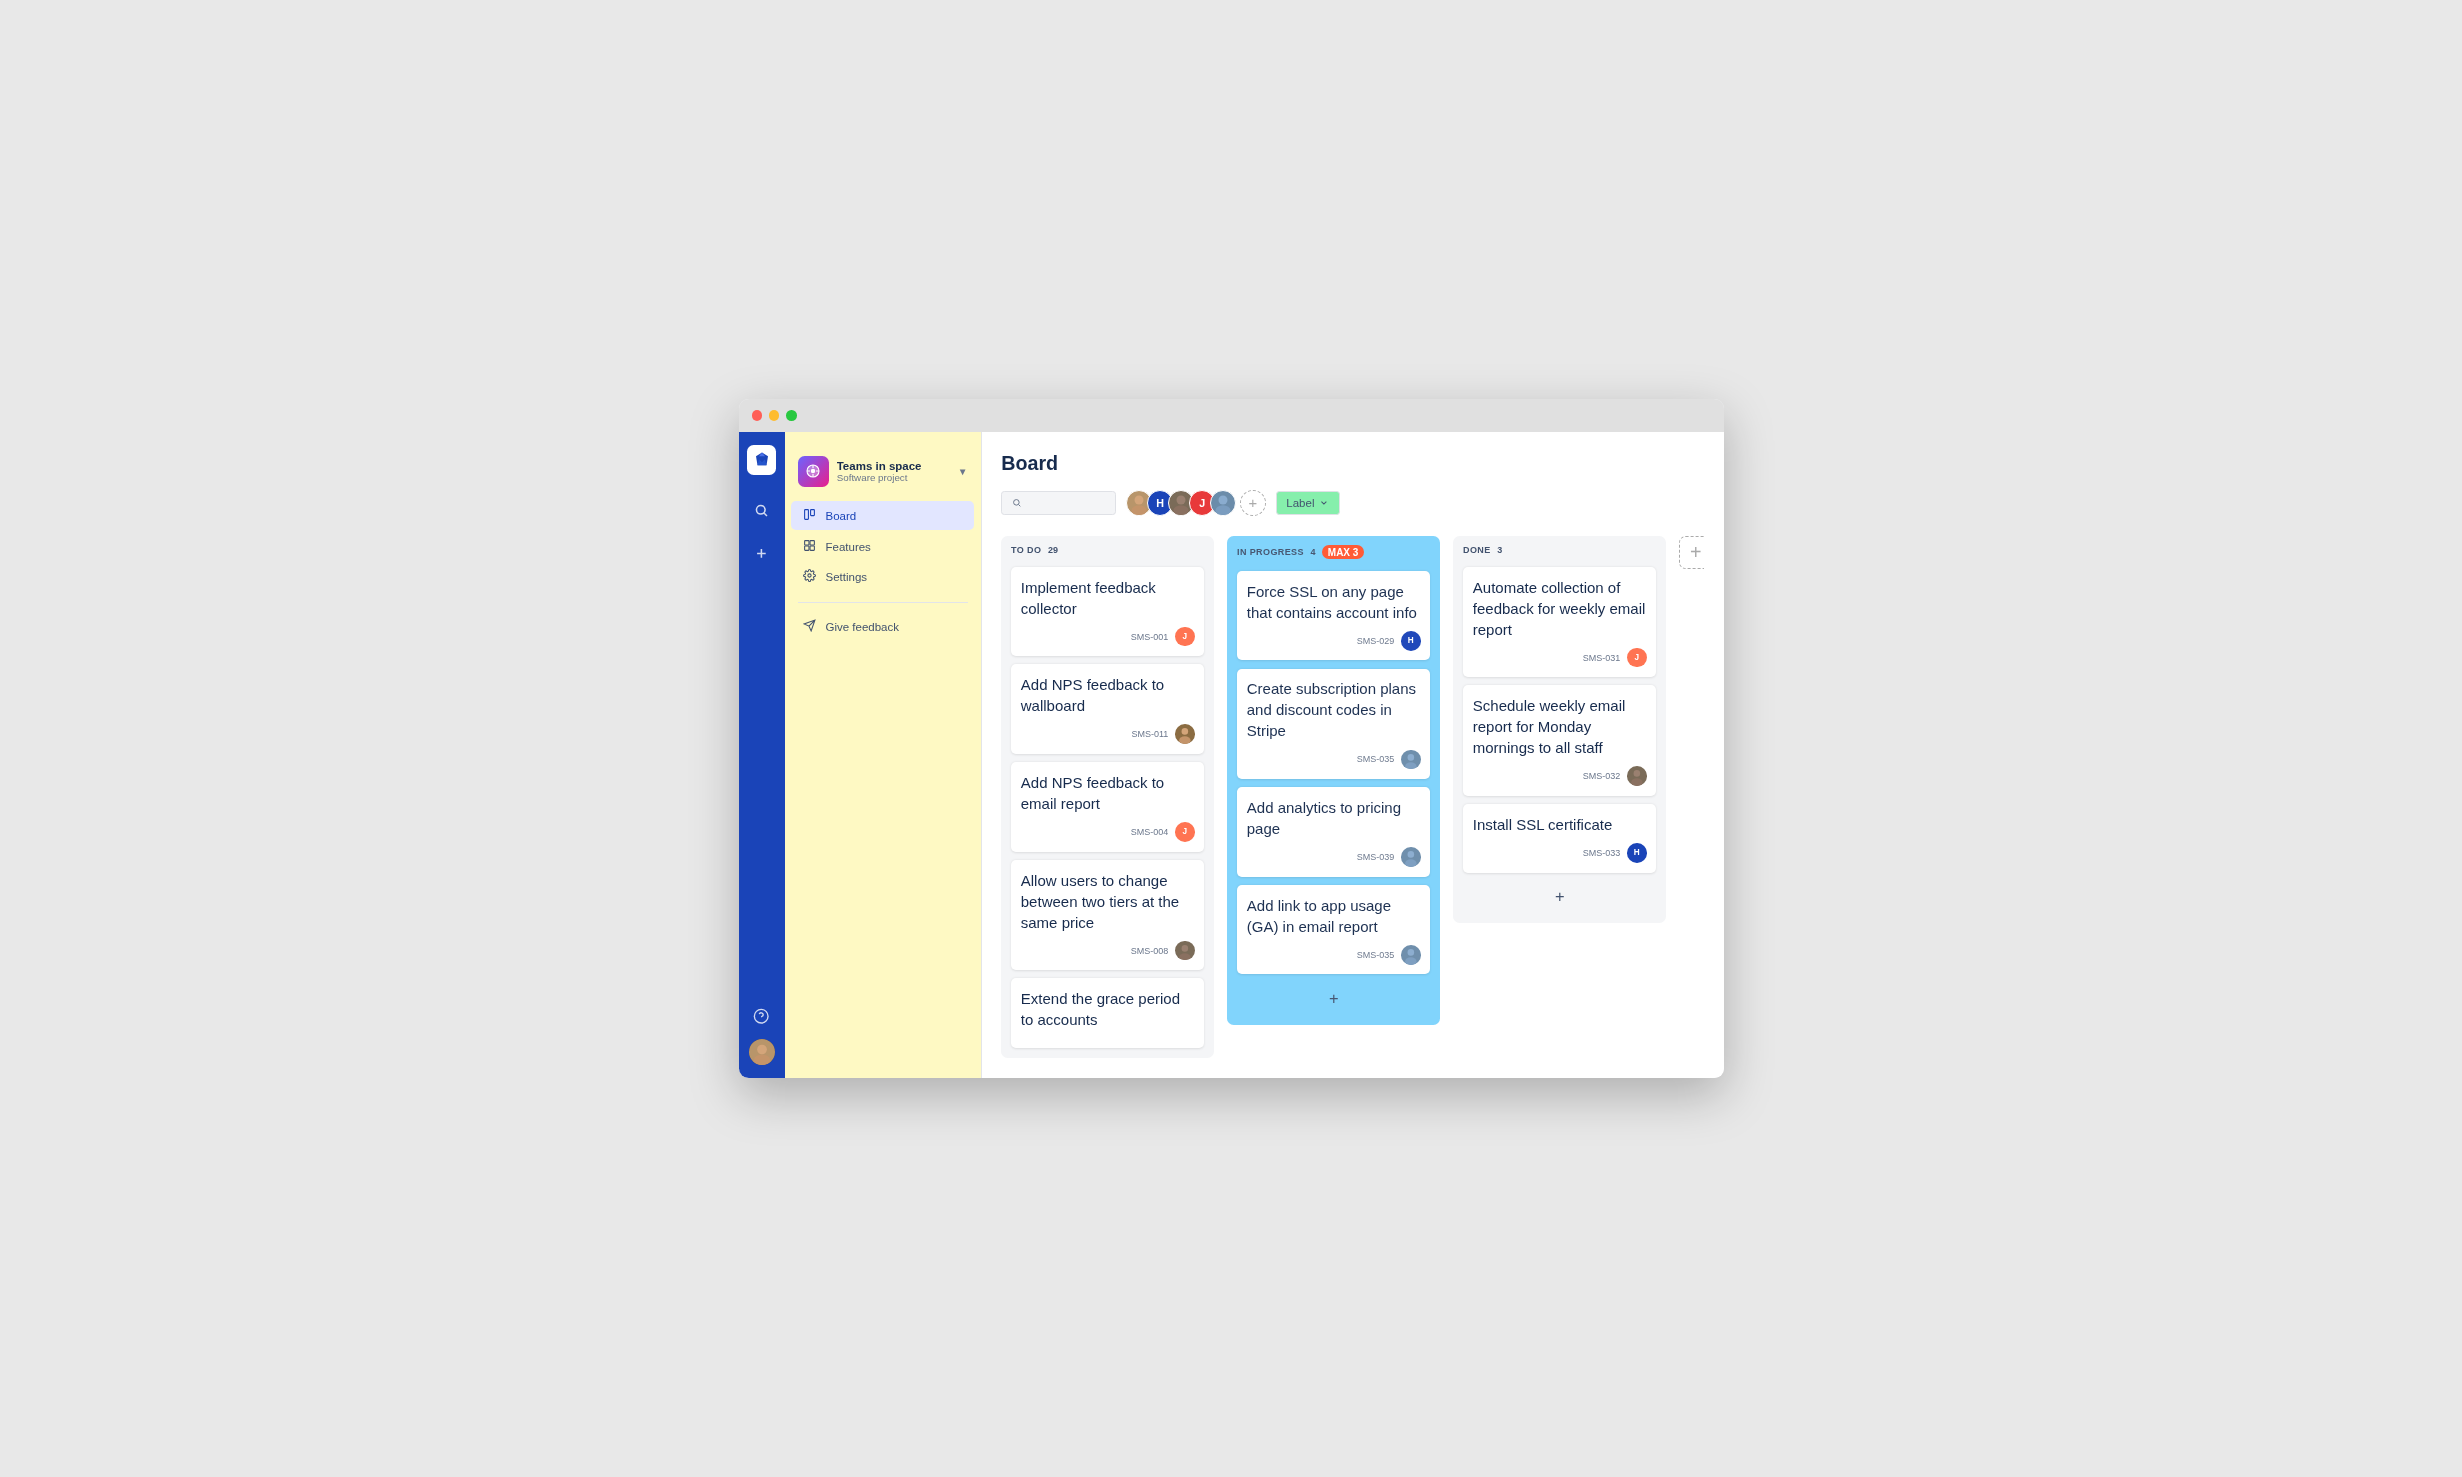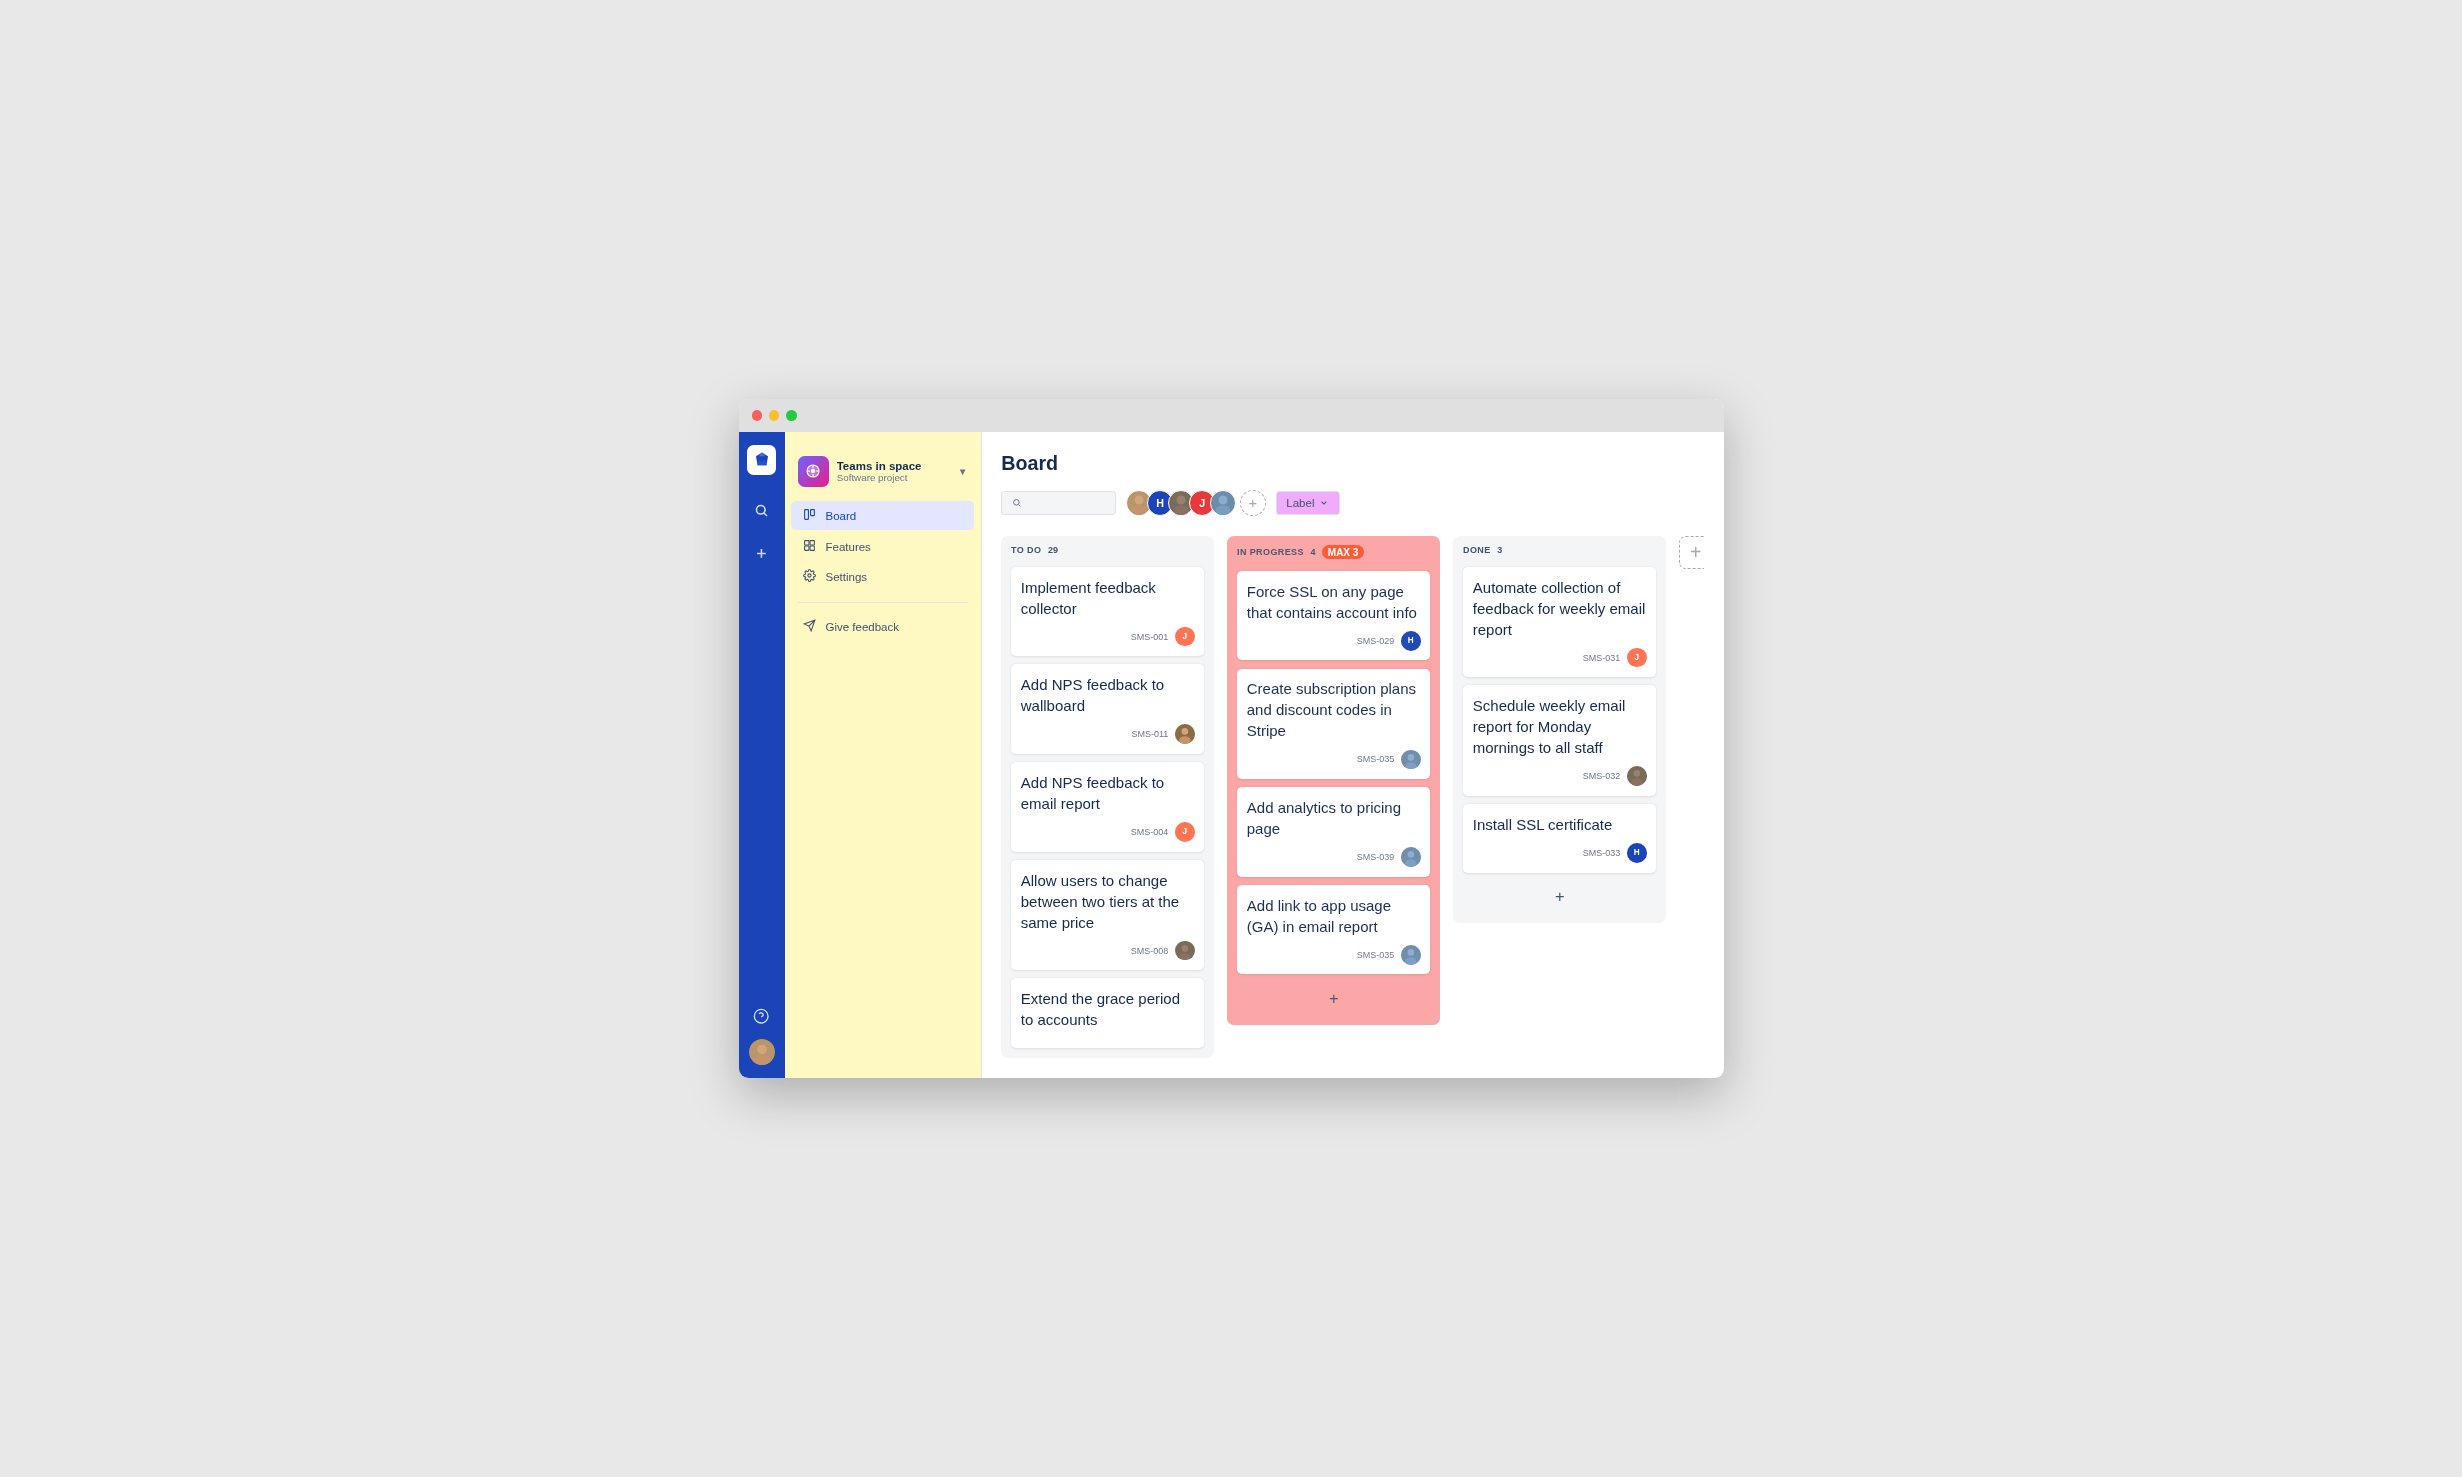--- a/index.html
+++ b/index.html
@@ -232,41 +232,41 @@
     .label-btn {
       display: flex;
       align-items: center;
       gap: 4.9px;
       padding: 4.9px 9.8px;
       border: 0.8px solid #dfe1e6;
       border-radius: 3.3px;
       font-size: 11.5px;
       color: #42526e;
       cursor: pointer;
-      background: #f0abfc;
+      background: #86efac;
     }
     
     .board-area {
       display: flex;
       gap: 13px;
       flex: 1;
       overflow-x: auto;
       align-items: flex-start;
     }
     .column {
       width: 213px;
       min-width: 213px;
       border-radius: 6.6px;
       padding: 9.8px;
       display: flex;
       flex-direction: column;
       gap: 8.2px;
     }
     .column-todo { background: #f4f5f7; }
-    .column-inprogress { background: #fca5a5; opacity: 0.97; }
+    .column-inprogress { background: #7dd3fc; opacity: 0.97; }
     .column-done { background: #f4f5f7; }
     .column-header {
       display: flex;
       align-items: center;
       gap: 6.6px;
       margin-bottom: 3.3px;
     }
     .col-title {
       font-size: 9px;
       font-weight: 700;

